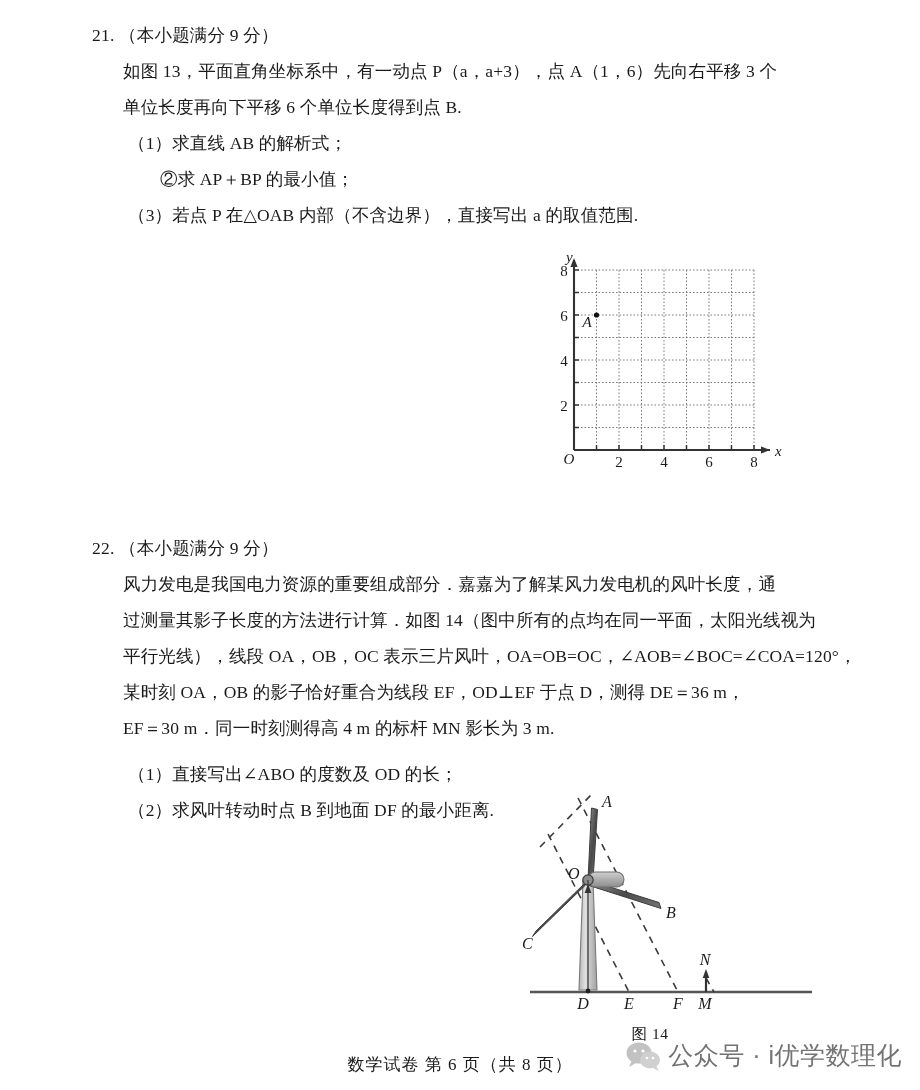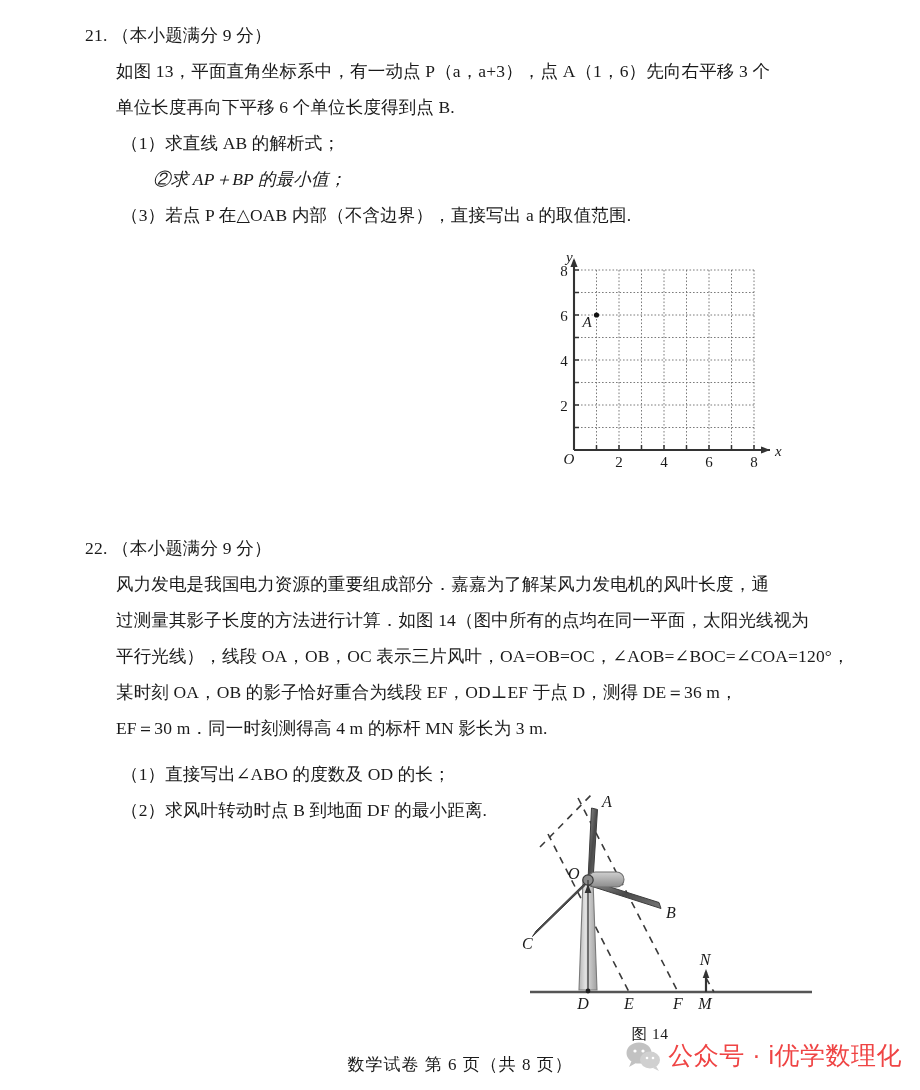--- a/index.html
+++ b/index.html
@@ -17,21 +17,21 @@
   }
   .page {
     position: relative;
     width: 920px;
     height: 1090px;
   }
 
   
   .prob {
     position: absolute;
-    left: 85px;
+    left: 92px;
     width: 760px;
   }
   .prob-head {
     font-size: 17.5px;
     line-height: 1.5;
     letter-spacing: 0.2px;
     white-space: nowrap;
   }
   .para {
     font-size: 17.5px;
@@ -42,21 +42,21 @@
     letter-spacing: 0.15px;
   }
   .para.nowrap { white-space: nowrap; }
   .sub {
     font-size: 17.5px;
     line-height: 2.05;
     margin-left: 36px;
     white-space: nowrap;
     letter-spacing: 0.15px;
   }
-  .sub.indent2 { margin-left: 68px; font-style: italic; }
+  .sub.indent2 { margin-left: 68px; }
 
   
   .figure {
     position: absolute;
   }
   .fig-cap {
     text-align: center;
     font-size: 15.5px;
     margin-top: 2px;
     letter-spacing: 0.5px;
@@ -72,21 +72,21 @@
     font-size: 17px;
     letter-spacing: 1px;
   }
   .watermark {
     position: absolute;
     right: 18px;
     bottom: 18px;
     display: flex;
     align-items: center;
     gap: 7px;
-    color: #ef4444;
+    color: #737373;
     font-size: 25px;
     font-family: "Liberation Sans", "DejaVu Sans", sans-serif;
     letter-spacing: 0.5px;
   }
   .wechat-glyph {
     display: inline-block;
     line-height: 0;
   }
   svg { display: block; }
 </style>

